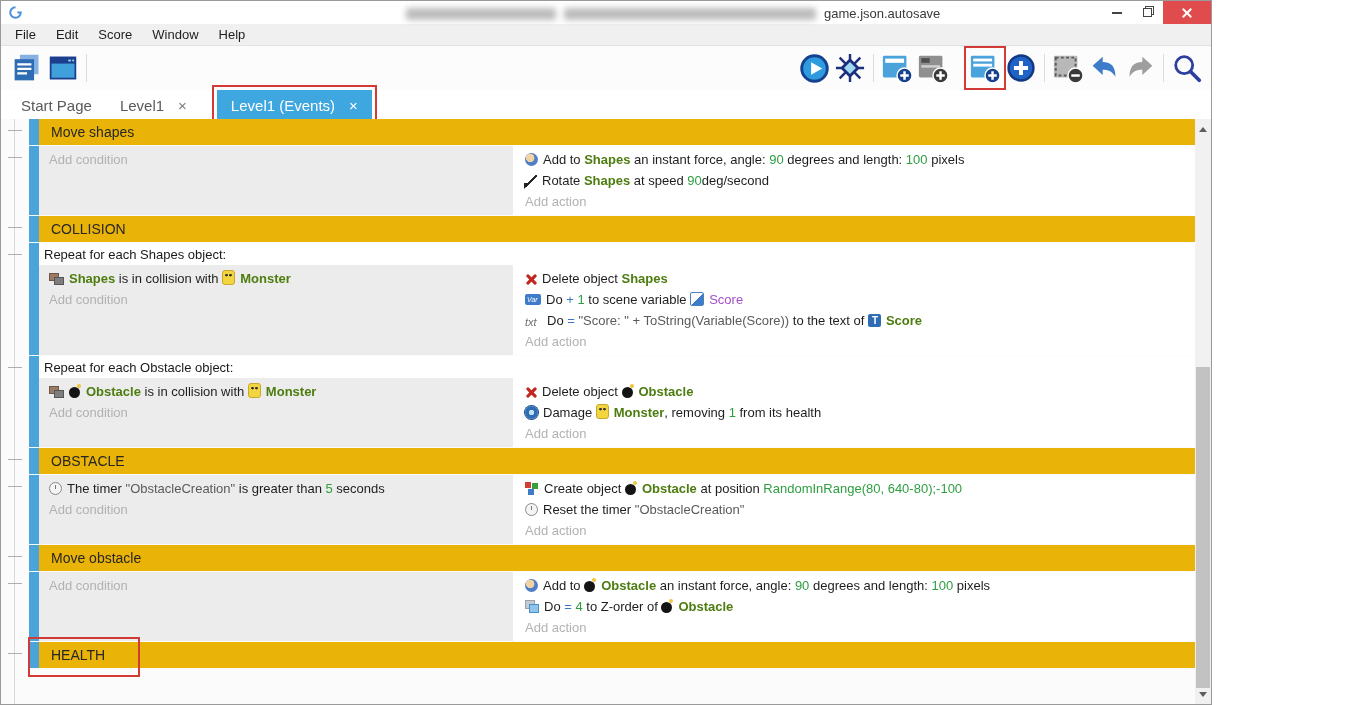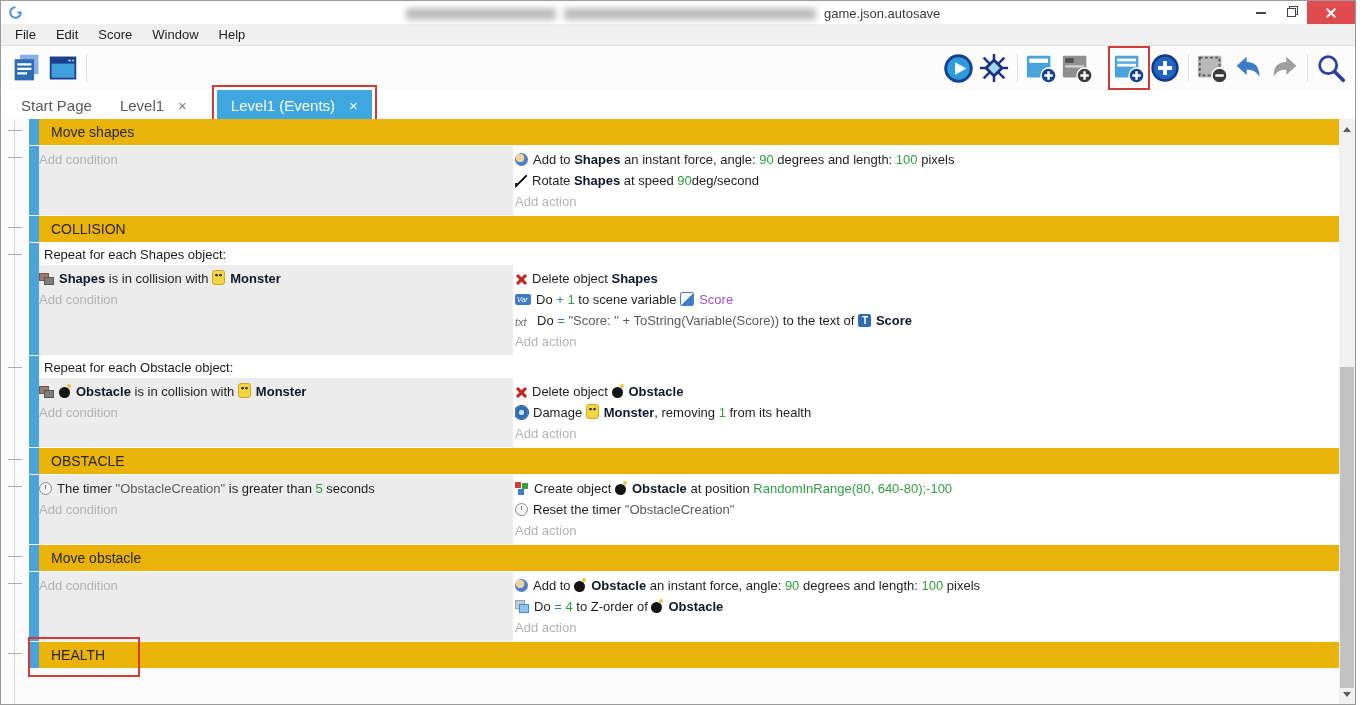--- a/index.html
+++ b/index.html
@@ -1,17 +1,17 @@
 <!DOCTYPE html>
 <html><head>
 <meta charset="utf-8">
 <style>
   html,body{margin:0;padding:0;width:1368px;height:705px;overflow:hidden;
     font-family:"Liberation Sans",sans-serif;background:#fff;}
-  .window{position:relative;width:1356px;height:705px;background:#fff;
+  .window{position:relative;width:1212px;height:705px;background:#fff;
     border:1px solid #9a9a9a;box-sizing:border-box;overflow:hidden;}
 
   
   .titlebar{height:23px;display:flex;align-items:center;background:#fff;position:relative;}
   .logo{margin:0 0 0 7px;display:flex;align-items:center;}
   .title-group{position:absolute;left:405px;top:5px;display:flex;align-items:center;gap:8px;}
   .tblur{height:12px;background:#8f8f8f;opacity:.6;border-radius:2px;filter:blur(3px);}
   .tblur.b1{width:150px}.tblur.b2{width:252px}
   .title-text{font-size:13px;color:#3a3a3a;white-space:nowrap;}
   .win-controls{position:absolute;right:0;top:0;height:23px;display:flex;}
@@ -51,23 +51,23 @@
   .ev-row{display:flex;margin-bottom:1px;position:relative;}
   .ev-row::before{content:"";position:absolute;left:-21px;top:11px;width:14px;height:1px;background:#aeaeae;}
   .ev-bar{width:10px;flex:none;background:#4aa4d9;}
   .ev-content{flex:1;min-width:0;background:#fff;}
   .grp{background:#eab308;}
   .grp-label{font-size:14px;color:#262626;padding:5px 0 5px 12px;line-height:16px;}
   .fe-label{font-size:13px;color:#1a1a1a;background:#fff;padding:3px 0 2px 5px;line-height:17px;}
   .cols{display:flex;}
   .cond{width:474px;flex:none;background:#ececec;margin-right:2px;padding:3px 0;}
   .act{flex:1;background:#fff;padding:3px 0;}
-  .line{font-size:13px;line-height:21px;color:#1e1e1e;padding-left:0;white-space:nowrap;overflow:hidden;}
+  .line{font-size:13px;line-height:21px;color:#1e1e1e;padding-left:10px;white-space:nowrap;overflow:hidden;}
   .seg-p{color:#1e1e1e}
-  .seg-o{color:#0f172a;font-weight:bold}
+  .seg-o{color:#4d7c0f;font-weight:bold}
   .seg-g{color:#2e9e40}
   .seg-e{color:#5a5a5a}
   .seg-v{color:#a64fc8}
   .seg-op{color:#3b78c4}
   .seg-ph{color:#b2b2b2}
   .grp-hl{position:absolute;left:-1px;top:-5px;width:108px;height:36px;border:2px solid #d23b35;pointer-events:none;z-index:5;}
 
   
   .icon{display:inline-block;position:relative;vertical-align:-2px;margin-right:5px;width:13px;height:13px;}
   .icon-force-icon{border-radius:50%;background:radial-gradient(circle at 40% 38%,#f2d2a0 0 4px,#4f7fc9 4.5px);}

